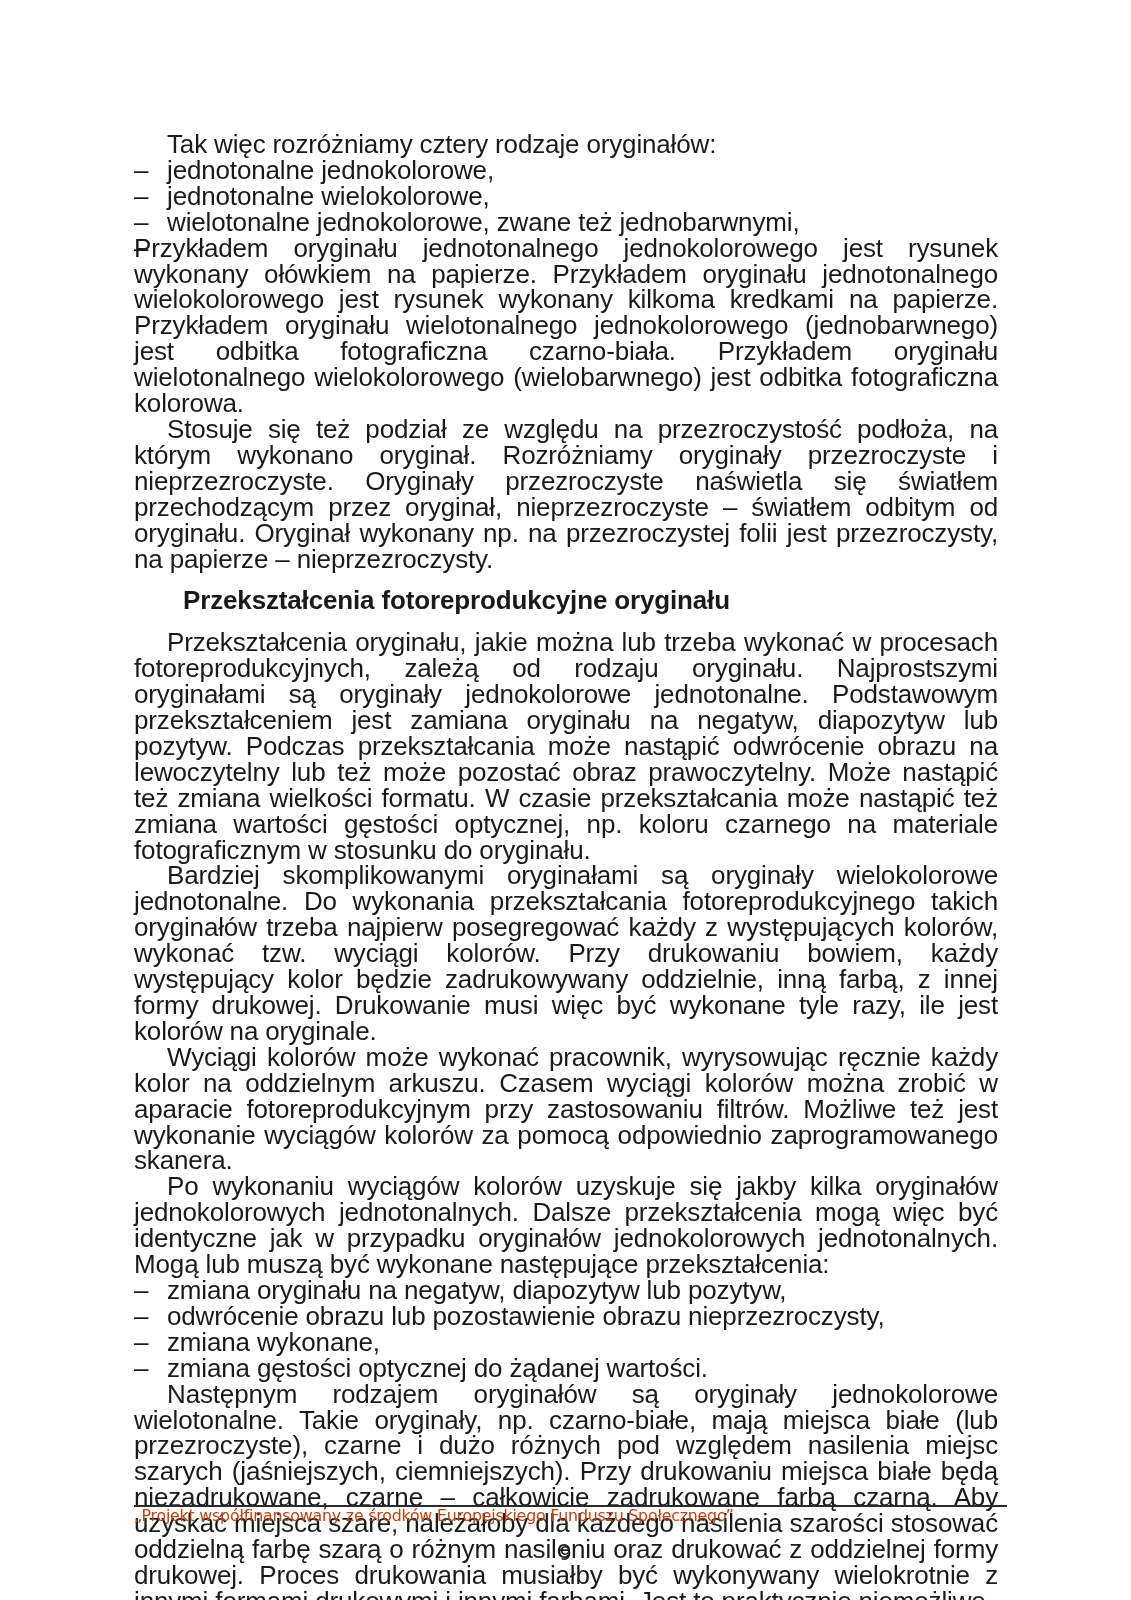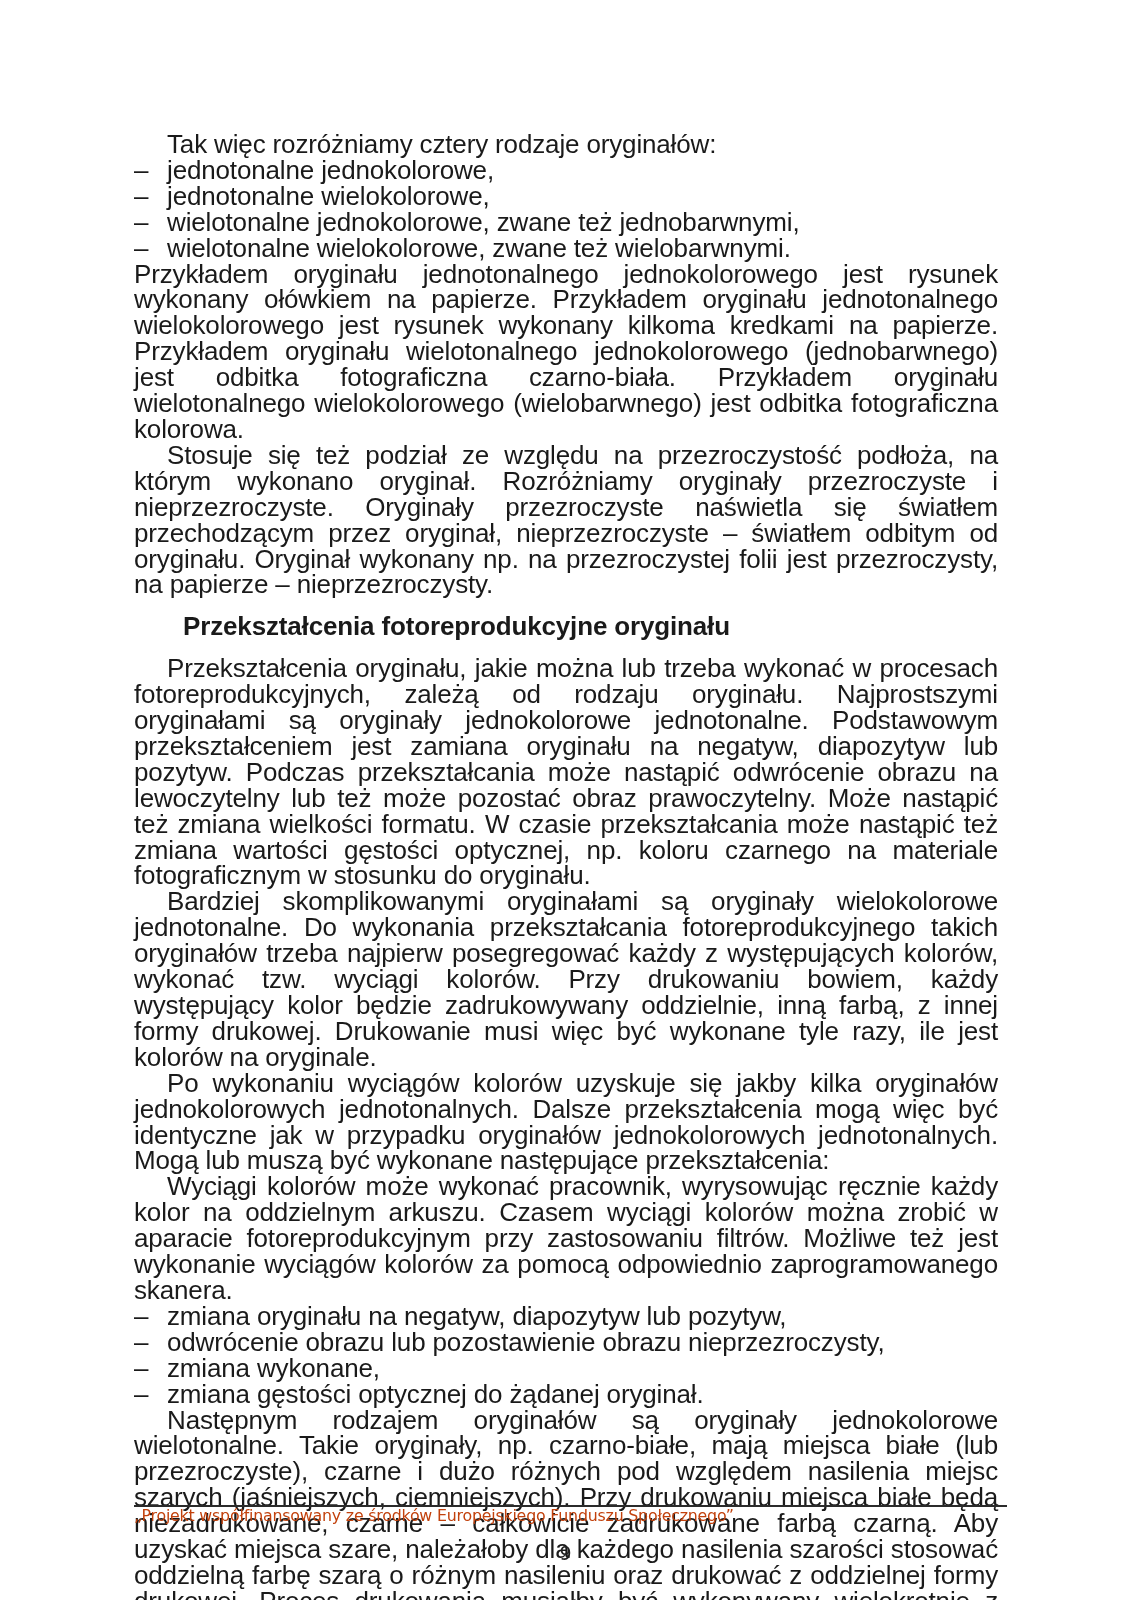--- a/index.html
+++ b/index.html
@@ -19,33 +19,33 @@
   </style>
 </head>
 <body>
 
 <div class="page">
   <p class="p ind">Tak więc rozróżniamy cztery rodzaje oryginałów:</p>
   <div>
     <p class="li"><span class="dash">–</span><span>jednotonalne jednokolorowe,</span></p>
     <p class="li"><span class="dash">–</span><span>jednotonalne wielokolorowe,</span></p>
     <p class="li"><span class="dash">–</span><span>wielotonalne jednokolorowe, zwane też jednobarwnymi,</span></p>
-    <p class="li"><span class="dash">–</span><span>wielotonalne wielokolorowe, zwane też wielobarwnymi.</span></p>
+    <p class="li"><span class="dash">–</span></p>
   </div>
   <p class="p">Przykładem oryginału jednotonalnego jednokolorowego jest rysunek wykonany ołówkiem na papierze. Przykładem oryginału jednotonalnego wielokolorowego jest rysunek wykonany kilkoma kredkami na papierze. Przykładem oryginału wielotonalnego jednokolorowego (jednobarwnego) jest odbitka fotograficzna czarno-biała. Przykładem oryginału wielotonalnego wielokolorowego (wielobarwnego) jest odbitka fotograficzna kolorowa.</p>
   <p class="p ind">Stosuje się też podział ze względu na przezroczystość podłoża, na którym wykonano oryginał. Rozróżniamy oryginały przezroczyste i nieprzezroczyste. Oryginały przezroczyste naświetla się światłem przechodzącym przez oryginał, nieprzezroczyste – światłem odbitym od oryginału. Oryginał wykonany np. na przezroczystej folii jest przezroczysty, na papierze – nieprzezroczysty.</p>
   <p class="h">Przekształcenia fotoreprodukcyjne oryginału</p>
   <p class="p ind">Przekształcenia oryginału, jakie można lub trzeba wykonać w procesach fotoreprodukcyjnych, zależą od rodzaju oryginału. Najprostszymi oryginałami są oryginały jednokolorowe jednotonalne. Podstawowym przekształceniem jest zamiana oryginału na negatyw, diapozytyw lub pozytyw. Podczas przekształcania może nastąpić odwrócenie obrazu na lewoczytelny lub też może pozostać obraz prawoczytelny. Może nastąpić też zmiana wielkości formatu. W czasie przekształcania może nastąpić też zmiana wartości gęstości optycznej, np. koloru czarnego na materiale fotograficznym w stosunku do oryginału.</p>
   <p class="p ind">Bardziej skomplikowanymi oryginałami są oryginały wielokolorowe jednotonalne. Do wykonania przekształcania fotoreprodukcyjnego takich oryginałów trzeba najpierw posegregować każdy z występujących kolorów, wykonać tzw. wyciągi kolorów. Przy drukowaniu bowiem, każdy występujący kolor będzie zadrukowywany oddzielnie, inną farbą, z innej formy drukowej. Drukowanie musi więc być wykonane tyle razy, ile jest kolorów na oryginale.</p>
+  <p class="p ind">Wyciągi kolorów może wykonać pracownik, wyrysowując ręcznie każdy kolor na oddzielnym arkuszu. Czasem wyciągi kolorów można zrobić w aparacie fotoreprodukcyjnym przy zastosowaniu filtrów. Możliwe też jest wykonanie wyciągów kolorów za pomocą odpowiednio zaprogramowanego skanera.</p>
   <p class="p ind">Po wykonaniu wyciągów kolorów uzyskuje się jakby kilka oryginałów jednokolorowych jednotonalnych. Dalsze przekształcenia mogą więc być identyczne jak w przypadku oryginałów jednokolorowych jednotonalnych. Mogą lub muszą być wykonane następujące przekształcenia:</p>
-  <p class="p ind">Wyciągi kolorów może wykonać pracownik, wyrysowując ręcznie każdy kolor na oddzielnym arkuszu. Czasem wyciągi kolorów można zrobić w aparacie fotoreprodukcyjnym przy zastosowaniu filtrów. Możliwe też jest wykonanie wyciągów kolorów za pomocą odpowiednio zaprogramowanego skanera.</p>
   <div>
     <p class="li"><span class="dash">–</span><span>zmiana oryginału na negatyw, diapozytyw lub pozytyw,</span></p>
     <p class="li"><span class="dash">–</span><span>odwrócenie obrazu lub pozostawienie obrazu nieprzezroczysty,</span></p>
     <p class="li"><span class="dash">–</span><span>zmiana wykonane,</span></p>
-    <p class="li"><span class="dash">–</span><span>zmiana gęstości optycznej do żądanej oryginał.</span></p>
+    <p class="li"><span class="dash">–</span><span>zmiana gęstości optycznej do żądanej wartości.</span></p>
   </div>
   <p class="p ind">Następnym rodzajem oryginałów są oryginały jednokolorowe wielotonalne. Takie oryginały, np. czarno-białe, mają miejsca białe (lub przezroczyste), czarne i dużo różnych pod względem nasilenia miejsc szarych (jaśniejszych, ciemniejszych). Przy drukowaniu miejsca białe będą niezadrukowane, czarne – całkowicie zadrukowane farbą czarną. Aby uzyskać miejsca szare, należałoby dla każdego nasilenia szarości stosować oddzielną farbę szarą o różnym nasileniu oraz drukować z oddzielnej formy drukowej. Proces drukowania musiałby być wykonywany wielokrotnie z innymi formami drukowymi i innymi farbami. Jest to praktycznie niemożliwe.</p>
 </div>
 
 <div class="rule"></div>
 <div class="footer">„Projekt współfinansowany ze środków Europejskiego Funduszu Społecznego”</div>
 <div class="pagenum">9</div>
 
 </body></html>

